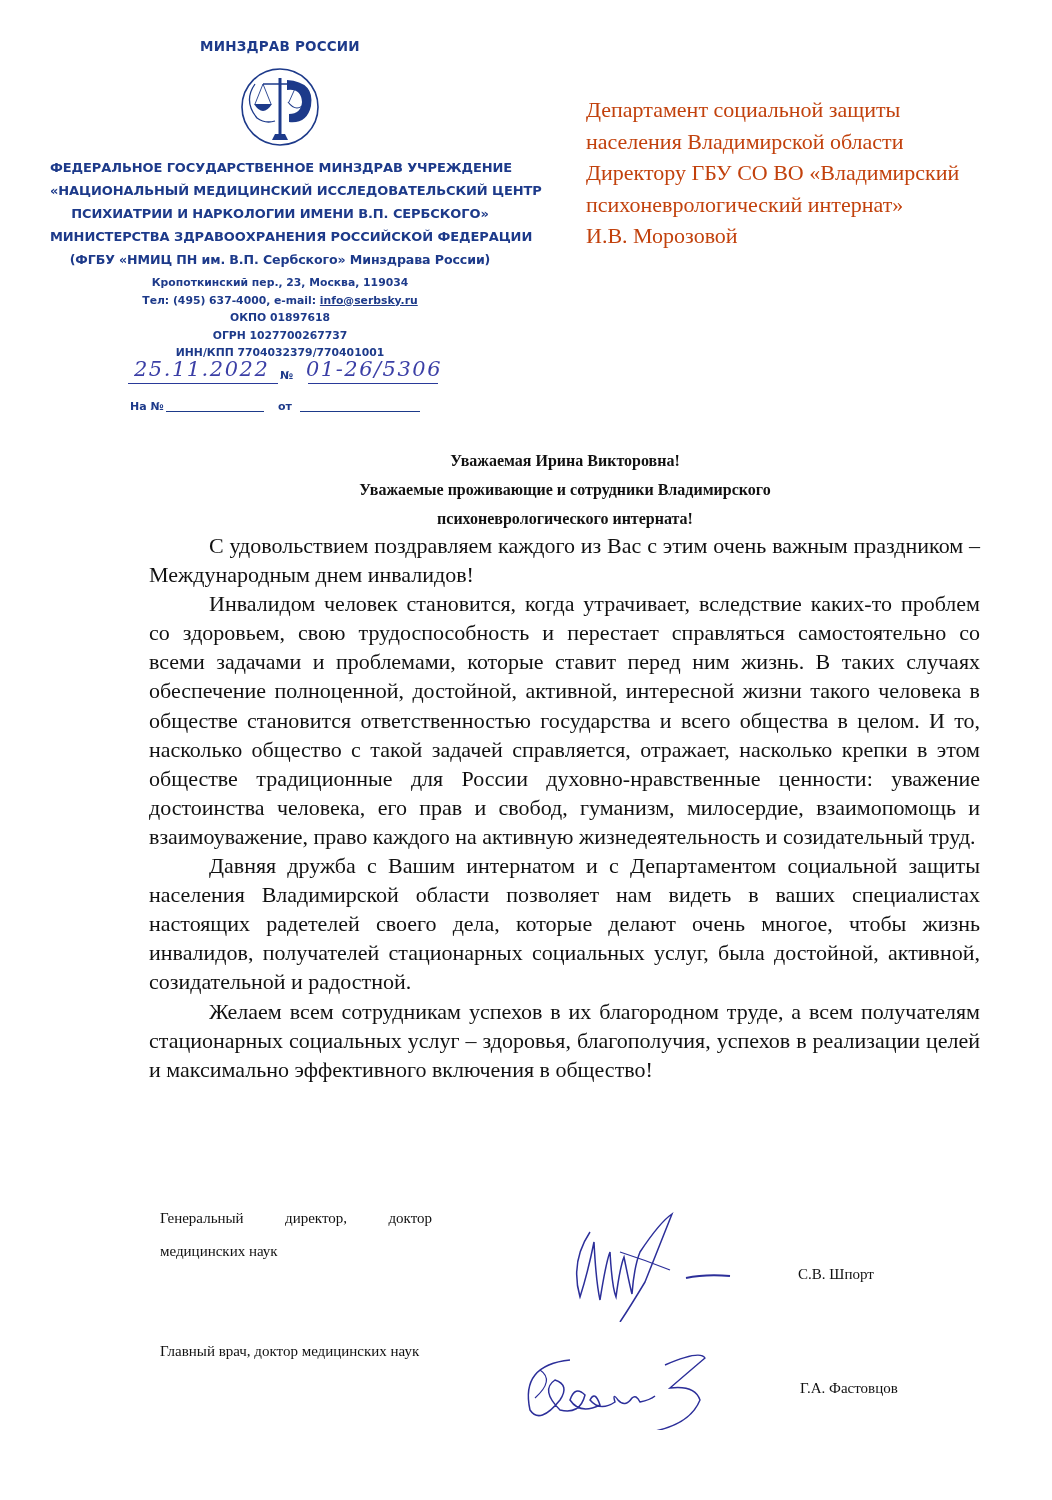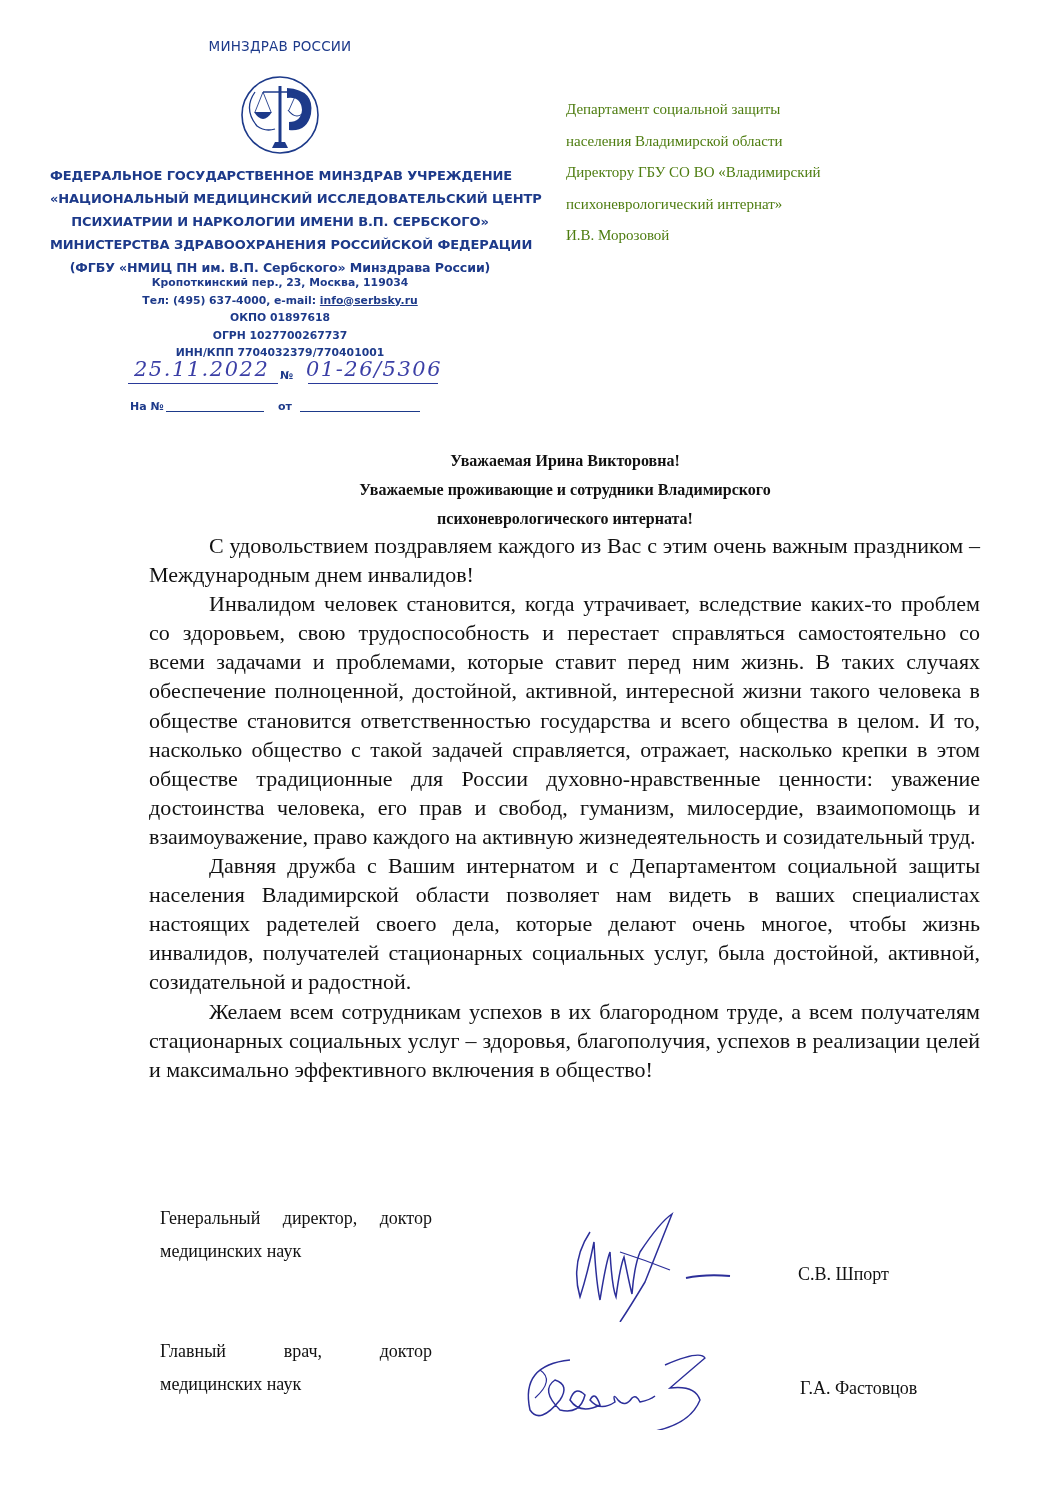--- a/index.html
+++ b/index.html
@@ -1,21 +1,21 @@
 <!DOCTYPE html>
 <html><head>
 <meta charset="utf-8">
 <style>
   html, body { margin: 0; padding: 0; background: #ffffff; }
   body { width: 1052px; height: 1500px; position: relative; overflow: hidden; }
   .page { position: absolute; left: 0; top: 0; width: 1052px; height: 1500px; background: #fff; }
 
   
   .letterhead { position: absolute; left: 50px; top: 38px; width: 460px; text-align: center; color: #1d3a8a; font-family: "DejaVu Sans", sans-serif; }
-  .ministry { font-size: 13.5px; font-weight: normal; letter-spacing: 0.2px; margin-bottom: 20px; }
+  .ministry { font-size: 13.5px; font-weight: bold; letter-spacing: 0.2px; margin-bottom: 12px; }
   .logo { display: block; margin: 0 auto; width: 90px; height: 82px; }
   .org-lines { margin-top: 8px; font-size: 13px; font-weight: bold; line-height: 23px; letter-spacing: -0.1px; }
   .org-lines div { white-space: nowrap; }
   .org-lines .abbr { font-size: 12.6px; }
 
   .contacts { position: absolute; left: 112px; top: 274px; width: 336px; text-align: center; color: #1d3a8a; font-family: "DejaVu Sans", sans-serif; font-size: 10.8px; font-weight: bold; line-height: 17.5px; }
   .contacts .email { text-decoration: underline; }
   .contacts .line { white-space: nowrap; }
 
   .regline { position: absolute; left: 128px; top: 355px; width: 320px; height: 30px; color: #2a3a9a; }
@@ -26,30 +26,30 @@
   .reg-line2 { position: absolute; left: 180px; top: 28px; width: 130px; border-bottom: 1.2px solid #2a3a9a; }
   .numsign { position: absolute; left: 152px; top: 14px; font-family: "DejaVu Sans", sans-serif; font-size: 11px; font-weight: bold; color: #1d3a8a; }
 
   .ref { position: absolute; left: 130px; top: 400px; width: 300px; font-family: "DejaVu Sans", sans-serif; font-size: 11px; font-weight: bold; color: #1d3a8a; }
   .ref .l1 { position: absolute; left: 0; top: 0; }
   .ref .u1 { position: absolute; left: 36px; top: 11px; width: 98px; border-bottom: 1.2px solid #1d3a8a; }
   .ref .l2 { position: absolute; left: 148px; top: 0; }
   .ref .u2 { position: absolute; left: 170px; top: 11px; width: 120px; border-bottom: 1.2px solid #1d3a8a; }
 
   
-  .addressee { position: absolute; left: 566px; top: 94px; width: 440px; font-family: "Liberation Serif", serif; font-size: 15px; line-height: 31.5px; color: #4d7c0f; }
+  .addressee { position: absolute; left: 586px; top: 94px; width: 440px; font-family: "Liberation Serif", serif; font-size: 22px; line-height: 31.5px; color: #c2410c; }
   .addressee div { white-space: nowrap; }
 
   
   .salutation { position: absolute; left: 150px; top: 446px; width: 830px; text-align: center; font-family: "Liberation Serif", serif; font-weight: bold; font-size: 16px; line-height: 29px; color: #111; }
   .body-text { position: absolute; left: 149px; top: 531px; width: 831px; font-family: "Liberation Serif", serif; font-size: 22px; line-height: 29.1px; color: #111; text-align: justify; }
   .body-text p { margin: 0; text-indent: 60px; }
 
   
-  .sig-block { position: absolute; font-family: "Liberation Serif", serif; font-size: 18px; line-height: 33px; color: #111; }
+  .sig-block { position: absolute; font-family: "Liberation Serif", serif; font-size: 15px; line-height: 33px; color: #111; }
   .title1 { left: 160px; top: 1202px; width: 272px; text-align: justify; }
   .title2 { left: 160px; top: 1335px; width: 272px; text-align: justify; }
   .name1 { left: 798px; top: 1258px; white-space: nowrap; }
   .name2 { left: 800px; top: 1372px; white-space: nowrap; }
   .sig-svg1 { position: absolute; left: 560px; top: 1212px; width: 210px; height: 110px; }
   .sig-svg2 { position: absolute; left: 500px; top: 1340px; width: 250px; height: 90px; }
 </style>
 </head>
 <body>
 

